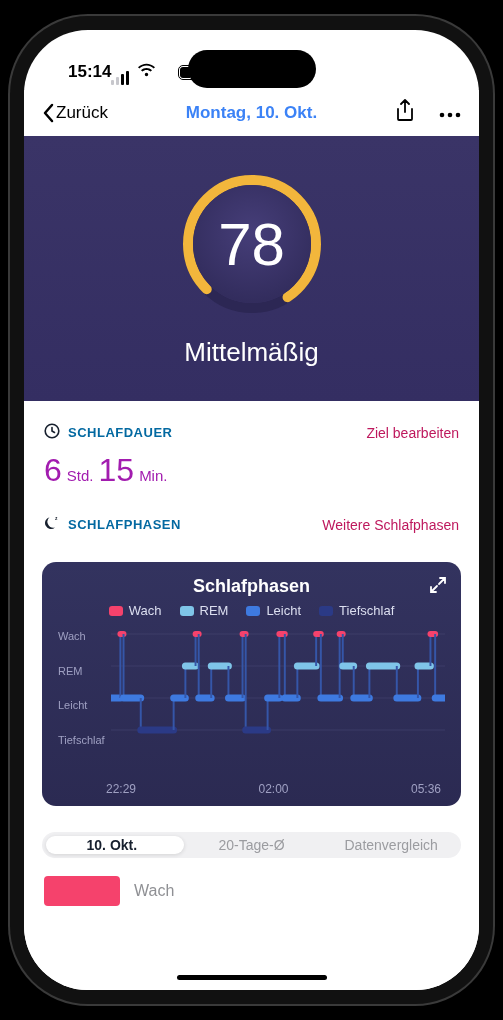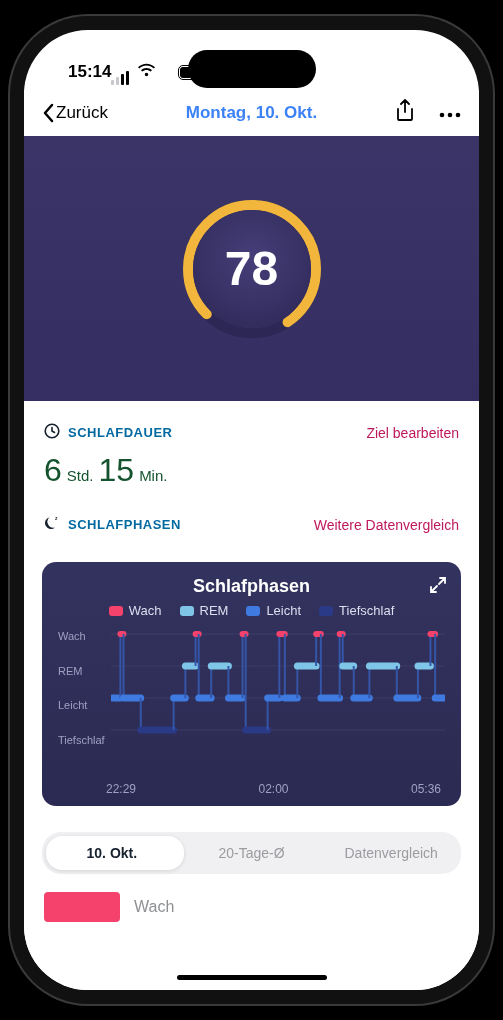--- a/index.html
+++ b/index.html
@@ -59,30 +59,30 @@
     height: 265px; background: linear-gradient(180deg,#3a3467 0%, #342e62 100%);
     display:flex; flex-direction:column; align-items:center; justify-content:center;
     gap: 18px; color:#fff;
   }
   .ring { position:relative; width:150px; height:150px; }
   .ring svg{position:absolute;inset:0;}
   .ring .inner{
     position:absolute; inset:16px; border-radius:50%;
     background: radial-gradient(circle at 50% 40%, #463e79, #2c2754);
     display:flex;align-items:center;justify-content:center;
-    font-size:48px; font-weight:700; color:#fff;
+    font-size:60px; font-weight:400; color:#fff;
   }
   .rating{font-size:26px;font-weight:400;}
 
   
   .section { padding: 22px 20px 10px; }
   .sec-head{display:flex;align-items:center;justify-content:space-between;margin-bottom:10px;}
   .sec-title{display:flex;align-items:center;gap:8px;font-size:13px;font-weight:700;letter-spacing:.5px;color:#0369a1;}
   .sec-link{font-size:14px;color:#be185d;}
-  .duration{font-size:18px;color:#14532d;}
+  .duration{font-size:18px;color:#a21caf;}
   .duration .big{font-size:32px;font-weight:400;}
   .duration .unit{font-size:15px;}
 
   
   .card{
     margin: 8px 18px 4px; border-radius:14px; padding:14px 16px 10px;
     background: linear-gradient(180deg,#33335f 0%, #2b2a52 100%);
     color:#fff; position:relative;
   }
   .card-title{text-align:center;font-size:18px;font-weight:700;margin-bottom:6px;}
@@ -90,21 +90,21 @@
   .legend{display:flex;justify-content:center;gap:18px;font-size:13px;color:#dcdff0;margin-bottom:8px;}
   .lg{display:flex;align-items:center;gap:6px;}
   .sw{width:14px;height:10px;border-radius:3px;}
   .plot{position:relative;height:150px;display:flex;}
   .ylabels{display:flex;flex-direction:column;justify-content:space-between;height:120px;font-size:11px;color:#9fa0c2;padding-top:4px;}
   .plotarea{flex:1;position:relative;margin-left:6px;}
   .xlabels{display:flex;justify-content:space-between;font-size:12px;color:#9fa0c2;padding:0 4px 0 48px;margin-top:6px;}
 
   
   .seg{
-    margin: 26px 18px 18px; height:42px; border-radius:19px;
+    margin: 26px 18px 18px; height:26px; border-radius:19px;
     background:#f0f0f2; display:flex; align-items:center;
     font-size:14px; color:#9b9ca0; position:relative;
   }
   .seg>div{flex:1;text-align:center;z-index:1;}
   .seg .sel{position:absolute;left:4px;top:4px;bottom:4px;width:33%;background:#fff;border-radius:16px;box-shadow:0 1px 4px rgba(0,0,0,.12);}
   .seg .active{color:#17202e;font-weight:600;}
 
   .subhead{text-align:center;font-size:16px;font-weight:700;color:#17202e;margin-bottom:26px;}
 
   .stagerow{display:flex;align-items:center;gap:14px;padding:0 20px;}
@@ -164,20 +164,21 @@
     <div class="content">
 
       <div class="hero">
         <div class="ring">
           <svg viewBox="0 0 150 150">
             <circle cx="75" cy="75" r="64" stroke="#2c2754" stroke-width="10" fill="none"></circle>
             <circle id="ring-arc" cx="75" cy="75" r="64" stroke-width="10" fill="none" stroke-linecap="round" transform="rotate(-225 75 75)" stroke="#f2b63c" stroke-dasharray="313.65661053440493 402.1238596594935"></circle>
           </svg>
           <div class="inner">78</div>
         </div>
+        <div class="rating">Mittelmäßig</div>
       </div>
 
       <div class="section">
         <div class="sec-head">
           <div class="sec-title">
             <span>
               <svg width="16" height="16" viewBox="0 0 16 16">
                   <circle cx="8" cy="8" r="6.8" stroke="#17202e" stroke-width="1.6" fill="none"></circle>
                   <path d="M8 4.5V8l2.5 1.5" stroke="#17202e" stroke-width="1.6" fill="none" stroke-linecap="round"></path>
                 </svg>
@@ -196,21 +197,21 @@
         <div class="sec-head">
           <div class="sec-title">
             <span>
               <svg width="16" height="16" viewBox="0 0 16 16">
                   <path d="M11 12.5A6 6 0 015.5 2.2 6 6 0 1011 12.5z" fill="#17202e"></path>
                   <text x="11" y="5" font-size="5" fill="#17202e" font-weight="700">z</text>
                 </svg>
             </span>
             <span>SCHLAFPHASEN</span>
           </div>
-          <span class="sec-link">Weitere Datenvergleich</span>
+          <span class="sec-link">Weitere Schlafphasen</span>
         </div>
       </div>
 
       <div class="card">
         <div class="card-title">Schlafphasen</div>
         <span class="expand">
           <svg width="18" height="18" viewBox="0 0 18 18">
               <path d="M11 2h5v5M7 16H2v-5M16 2l-6 6M2 16l6-6" stroke="#fff" stroke-width="1.8" fill="none" stroke-linecap="round"></path>
             </svg>
         </span>

